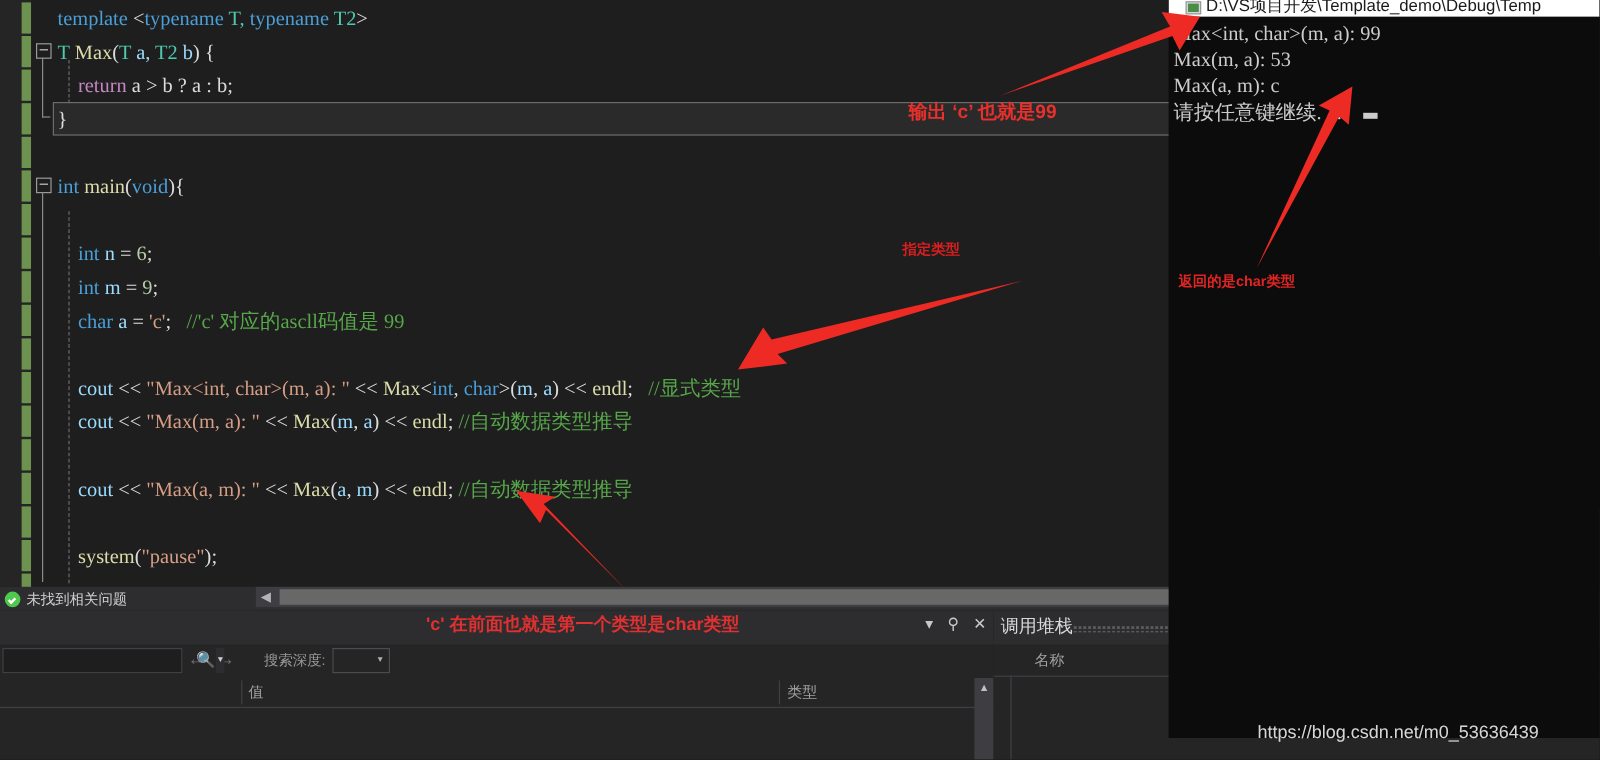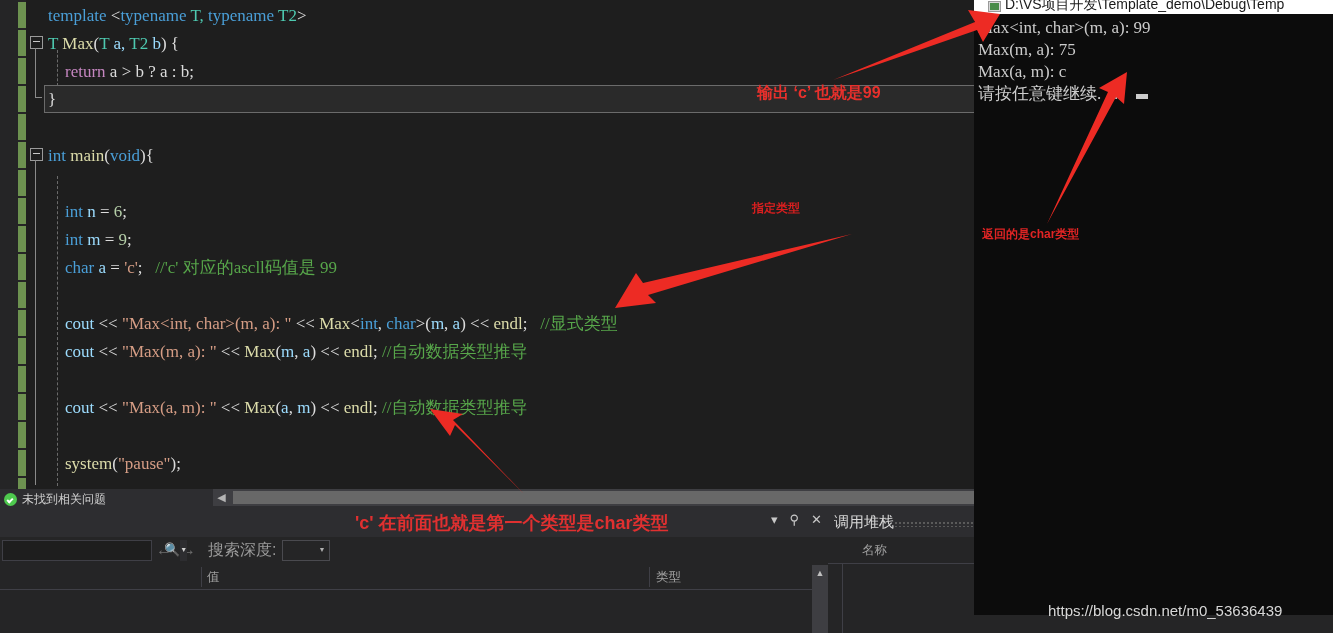--- a/index.html
+++ b/index.html
@@ -146,21 +146,21 @@
   }
   .drop-caret{
     width:11px;height:21px;display:flex;align-items:center;justify-content:center;
     background:#2d2d30;color:#cfcfcf;font-size:7px;
   }
   .nav-arrow{
     width:24px;text-align:center;color:#6f6f6f;font-size:16px;
     font-family:"Liberation Sans",sans-serif;
   }
   .depth-label{
-    color:#9a9a9a;font-family:"Liberation Sans",sans-serif;font-size:16px;margin-left:8px;
+    color:#9a9a9a;font-family:"Liberation Sans",sans-serif;font-size:12px;margin-left:20px;
   }
   .depth-select{
     margin-left:6px;width:48px;height:21px;background:#252526;border:1px solid #4a4a4f;
     box-sizing:border-box;display:flex;align-items:center;justify-content:flex-end;
     padding-right:4px;color:#b0b0b0;font-size:7px;
   }
 
   .col-head{
     position:absolute;left:0;top:56px;width:828px;height:24px;
     background:#252526;border-bottom:1px solid #3f3f46;
@@ -243,21 +243,21 @@
 
   
   .anno{
     position:absolute;color:#e02020;
     font-family:"Liberation Sans",sans-serif;
     font-weight:bold;white-space:nowrap;
   }
   .anno-out{left:757px;top:83px;font-size:16px;color:#e8302c;}
   .anno-assign{left:752px;top:200px;font-size:12px;color:#d81f1f;}
   .anno-ret{left:982px;top:226px;font-size:12px;color:#e02424;}
-  .anno-bottom{left:355px;top:511px;font-size:18px;color:#e03030;}
+  .anno-bottom{left:355px;top:511px;font-size:15px;color:#e03030;}
 
   svg.arrows{position:absolute;left:0;top:0;width:1333px;height:633px;pointer-events:none;}
 
   .watermark{
     position:absolute;left:1048px;top:602px;
     color:#e8e8e8;font-family:"Liberation Sans",sans-serif;font-size:15px;
     opacity:.92;white-space:nowrap;
   }
 </style>
 </head>
@@ -359,21 +359,21 @@
       </div>
       <div class="cs-leftgutter"></div>
     </div>
   </div>
 
   <div class="console">
     <div class="console-title">
       <div class="console-title-ico"></div>
       <div class="console-title-txt">D:\VS项目开发\Template_demo\Debug\Temp</div>
     </div>
-    <div class="console-body" id="consolebody"><div>Max&lt;int, char&gt;(m, a): 99</div><div>Max(m, a): 75</div><div>Max(a, m): c</div><div>请按任意键继续. . .<span class="cursor-blk"></span></div></div>
+    <div class="console-body" id="consolebody"><div>Max&lt;int, char&gt;(m, a): 99</div><div>Max(m, a): 53</div><div>Max(a, m): c</div><div>请按任意键继续. . .<span class="cursor-blk"></span></div></div>
   </div>
 
   <div class="anno anno-out">输出 ‘c’ 也就是99</div>
   <div class="anno anno-assign">指定类型</div>
   <div class="anno anno-ret">返回的是char类型</div>
   <div class="anno anno-bottom">'c' 在前面也就是第一个类型是char类型</div>
 
   <svg class="arrows" viewBox="0 0 1333 633">
 
     <g>

